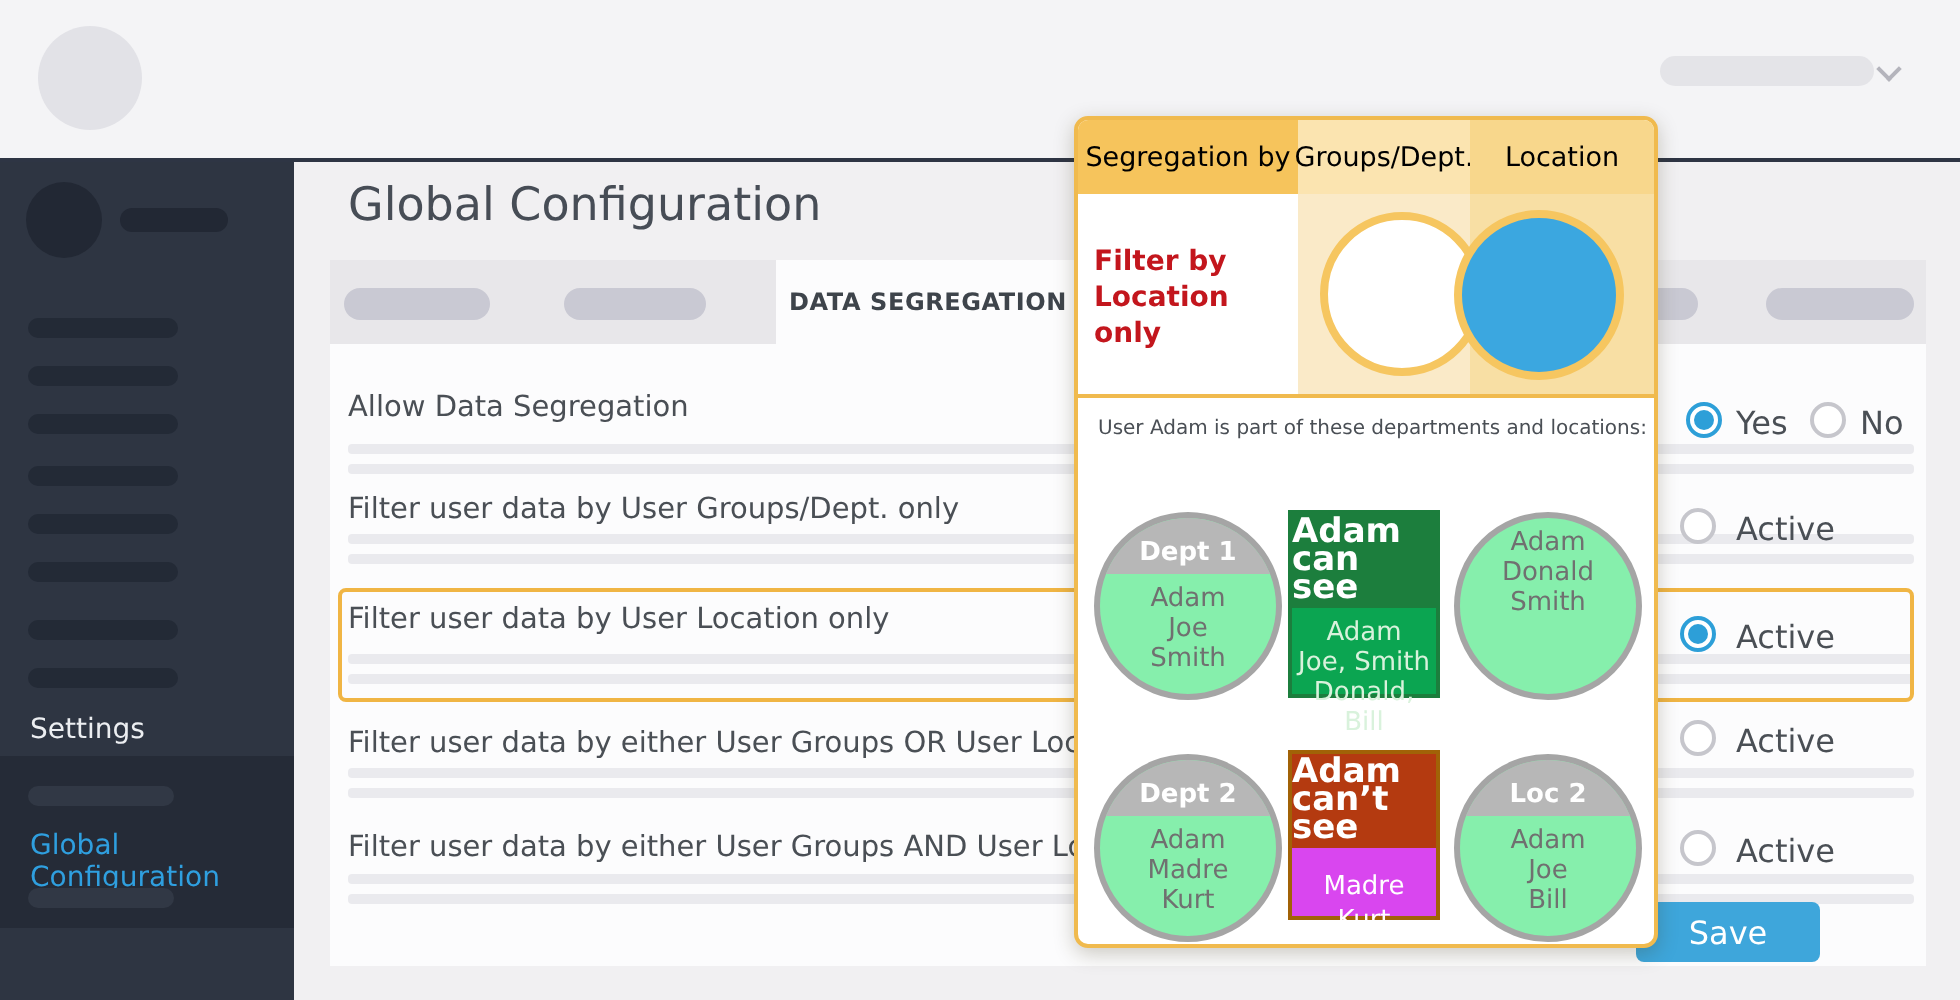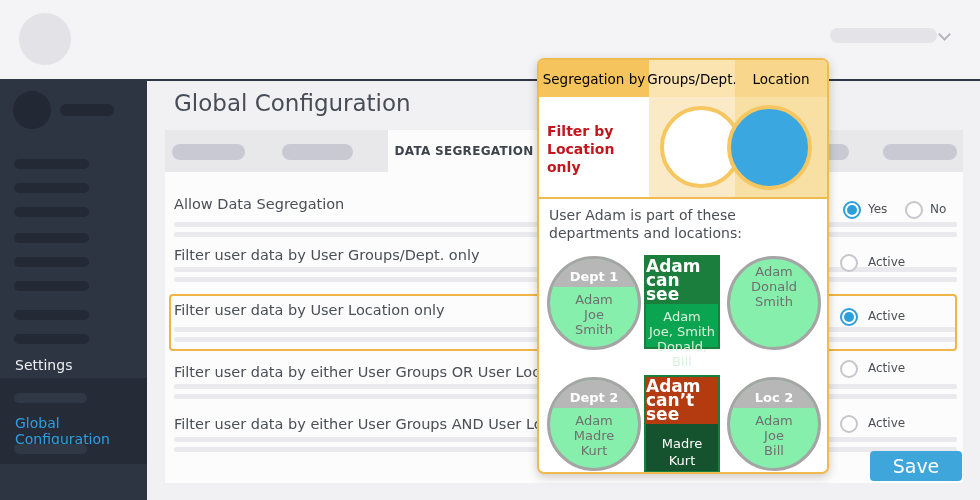--- a/index.html
+++ b/index.html
@@ -30,55 +30,55 @@
   .tab-pill { position:absolute; top:14px; height:16px; border-radius:8px; background:#c9c9d3; }
   .tab-active { position:absolute; left:223px; top:0; width:152px; height:42px; background:#fcfcfd; display:flex; align-items:center; justify-content:center; font-size:12px; font-weight:bold; letter-spacing:.3px; color:#3e444b; }
 
   .panel { position:absolute; left:165px; top:172px; width:798px; height:311px; background:#fcfcfd; }
   .row-label { position:absolute; left:174px; font-size:14.5px; color:#4a4f55; }
   .ph-line { position:absolute; left:174px; width:783px; height:5px; border-radius:2px; background:#eaeaee; }
 
   .radio { position:absolute; width:18px; height:18px; border-radius:50%; background:#fff; border:2px solid #c6c6cc; }
   .radio.sel { border-color:#2d9fd8; }
   .radio.sel::after { content:""; position:absolute; left:2px; top:2px; width:10px; height:10px; border-radius:50%; background:#2d9fd8; }
-  .radio-label { position:absolute; font-size:12px; color:#4a4f55; }
+  .radio-label { position:absolute; font-size:16px; color:#4a4f55; }
 
   .hl-box { position:absolute; left:169px; top:294px; width:788px; height:57px; border:2px solid #f0b544; border-radius:4px; z-index:5; }
 
-  .save-btn { position:absolute; left:870px; top:451px; width:92px; height:30px; background:#3ea6db; border:none; border-radius:4px; color:#fff; font-size:19px; font-family:inherit; cursor:pointer; z-index:6; }
+  .save-btn { position:absolute; left:818px; top:451px; width:92px; height:30px; background:#3ea6db; border:none; border-radius:4px; color:#fff; font-size:16px; font-family:inherit; cursor:pointer; z-index:6; }
 
   
   .popup { position:absolute; left:537px; top:58px; width:292px; height:416px; background:#fff; border:2px solid #f0ba4e; border-radius:7px; box-shadow:0 3px 10px rgba(60,50,20,.25); z-index:10; overflow:hidden; }
   .pp-tabs { position:absolute; left:0; top:0; width:288px; height:37px; display:flex; }
   .pp-tab { height:37px; display:flex; align-items:center; justify-content:center; font-size:13.5px; color:#000000; }
   .pp-tab.t1 { width:110px; background:#f6c45c; }
   .pp-tab.t2 { width:86px;  background:#fbe4b0; }
   .pp-tab.t3 { width:92px;  background:#f8d78c; }
   .pp-venn { position:absolute; left:0; top:37px; width:288px; height:100px; }
   .pp-venn .cell-left { position:absolute; left:0; top:0; width:102px; height:100px; background:#fff; }
   .pp-venn .cell-mid  { position:absolute; left:110px; top:0; width:86px; height:100px; background:#faeac8; }
   .pp-venn .cell-right{ position:absolute; left:196px; top:0; width:92px; height:100px; background:#f8dfa4; }
   .filter-note { position:absolute; left:8px; top:25px; width:88px; font-size:14px; font-weight:bold; color:#c3161d; line-height:18px; }
   .venn-circle { position:absolute; border-radius:50%; border:4px solid #f6c660; }
   .venn-left  { left:121px; top:9px;  width:82px; height:82px; background:#fff; }
   .venn-right { left:188px; top:8px;  width:85px; height:85px; background:#3ba7e0; }
   .pp-divider { position:absolute; left:0; top:137px; width:288px; height:2px; background:#f0ba4e; }
-  .pp-desc { position:absolute; left:10px; top:146px; width:276px; font-size:14px; line-height:18px; color:#4a4f55; }
+  .pp-desc { position:absolute; left:10px; top:146px; width:276px; font-size:10px; line-height:18px; color:#4a4f55; }
 
   .pcircle { position:absolute; width:94px; height:94px; border-radius:50%; border:3px solid #a5a5a5; background:#86efac; overflow:hidden; }
   .pcircle .cap { height:28px; background:#b7b7b7; color:#fff; font-size:13px; font-weight:bold; display:flex; align-items:flex-end; justify-content:center; padding-bottom:3px; }
   .pcircle .members { white-space:pre-line; text-align:center; font-size:13px; line-height:15px; color:#707070; padding-top:5px; }
 
   .seebox { position:absolute; width:76px; }
   .seebox .hdr { color:#fff; font-size:17px; font-weight:bold; line-height:14px; padding:2px 0 3px; }
   .seebox .bdy { text-align:center; font-size:13px; white-space:pre-line; }
   .seebox.can  { border:2px solid #1c7e3d; background:#0ba551; height:94px; }
   .seebox.can .hdr { background:#1c7e3d; }
   .seebox.can .bdy { color:#d9f2dc; line-height:15px; padding-top:5px; }
-  .seebox.cant { border:2px solid #15803d; background:#14532d; height:98px; }
+  .seebox.cant { border:2px solid #a16207; background:#d946ef; height:85px; }
   .seebox.cant .hdr { background:#b43a10; }
   .seebox.cant .bdy { color:#fff; line-height:17px; padding-top:11px; }
 </style>
 </head>
 <body>
 
 <div class="screen">
 
   <div class="topbar">
     <div class="topbar-avatar"></div>

